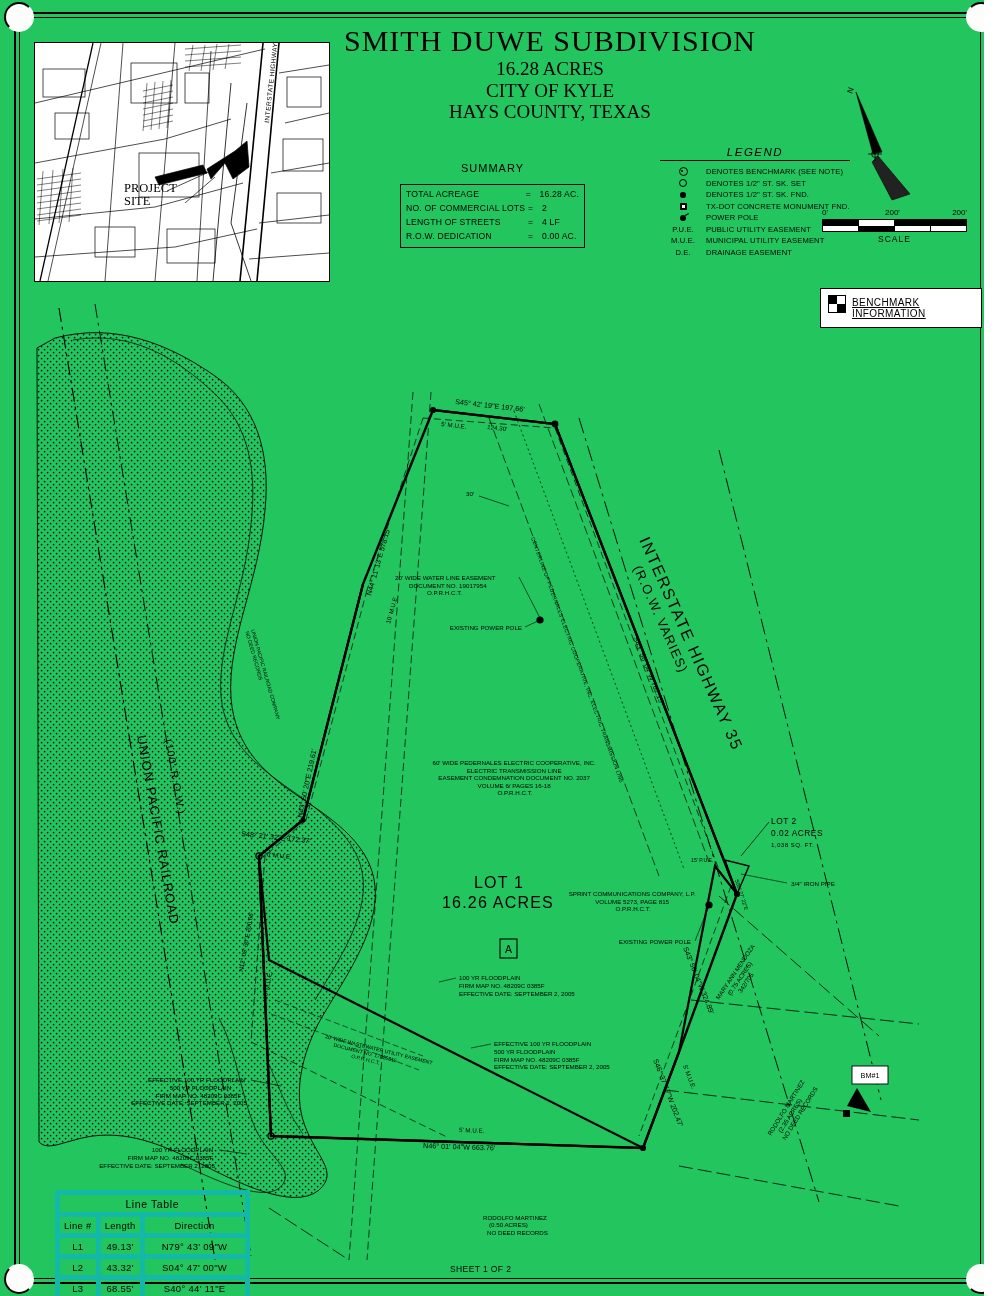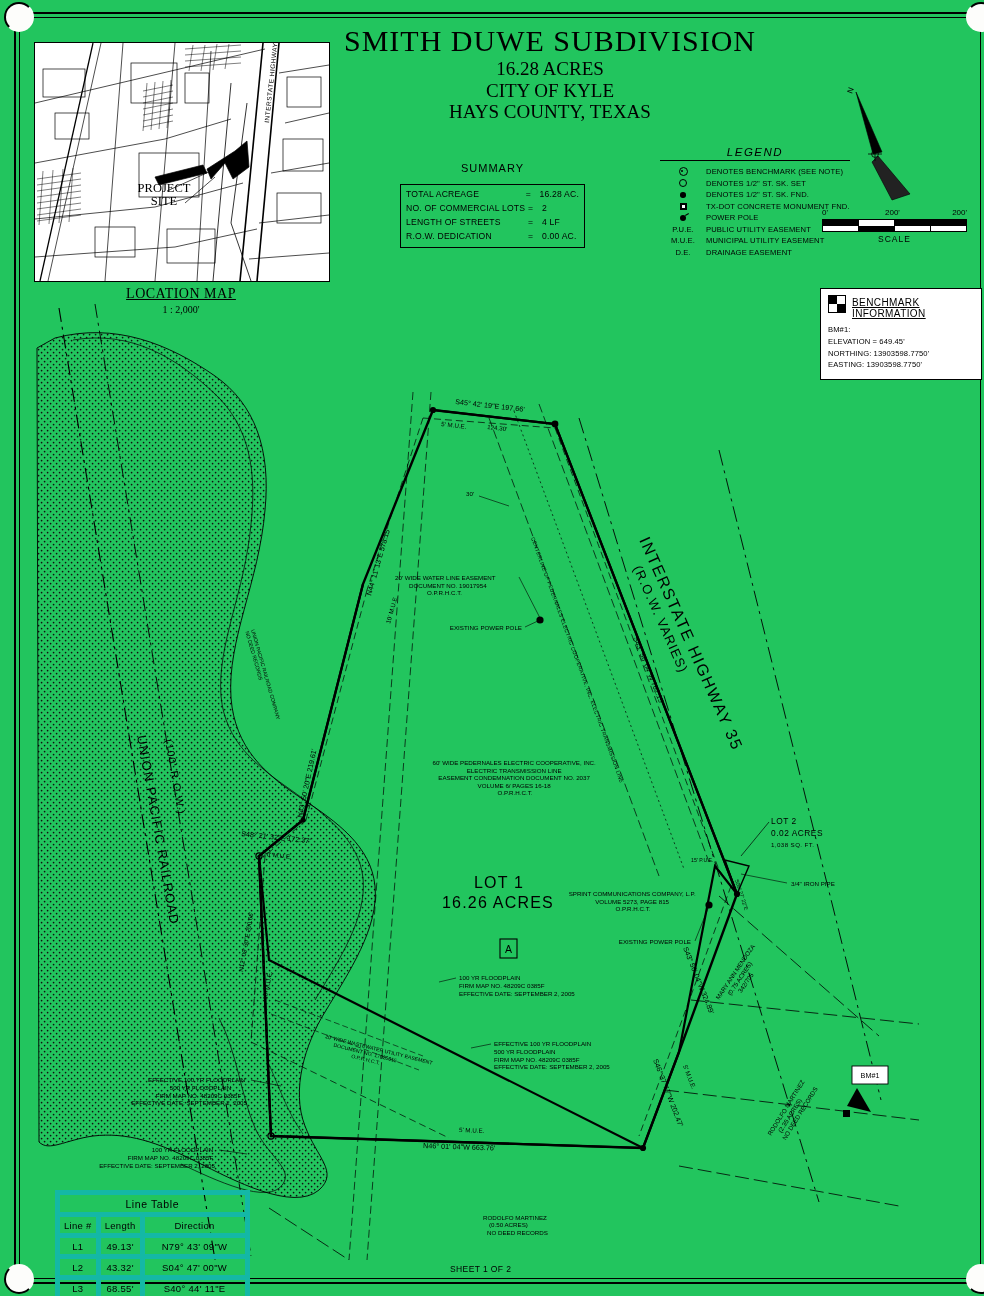--- a/index.html
+++ b/index.html
@@ -35,21 +35,21 @@
   
   .title-block{position:absolute;left:300px;top:24px;width:500px;text-align:center;}
   .title-main{font-family:"Liberation Serif",serif;font-size:30px;letter-spacing:1px;font-weight:400;}
   .title-sub{font-family:"Liberation Serif",serif;font-size:19px;line-height:1.14;}
 
   
   .locmap-frame{position:absolute;left:34px;top:42px;width:294px;height:238px;border:1.5px solid #000;overflow:hidden;background:#fff;}
   .locmap-caption{position:absolute;left:34px;top:286px;width:294px;text-align:center;}
   .locmap-caption .lm-title{font-family:"Liberation Serif",serif;font-size:14px;text-decoration:underline;letter-spacing:.5px;}
   .locmap-caption .lm-scale{font-family:"Liberation Serif",serif;font-size:10px;margin-top:2px;}
-  .proj-label{position:absolute;left:124px;top:182px;font-family:"Liberation Serif",serif;font-size:12.5px;line-height:1.05;text-align:center;width:80px;}
+  .proj-label{position:absolute;left:124px;top:182px;font-family:"Liberation Serif",serif;font-size:12.5px;line-height:1.05;text-align:left;width:80px;}
 
   
   .summary-wrap{position:absolute;left:400px;top:162px;width:185px;}
   .summary-title{text-align:center;font-size:11px;letter-spacing:1px;margin-bottom:10px;}
   .summary-box{border:1px solid #000;padding:3px 5px 3px 5px;}
   .sum-row{display:flex;font-size:8.6px;letter-spacing:.2px;line-height:1.62;white-space:nowrap;align-items:flex-end;}
   .sum-row .k{width:122px;}
   .sum-row .eq{width:14px;}
   .sum-row .v{}
 
@@ -184,24 +184,20 @@
       <polygon points="172,126 200,108 212,98 214,124 198,136 190,120 176,136" fill="#000" stroke="#000" stroke-width="0.7"></polygon>
       <polygon points="120,134 168,122 172,130 124,142" fill="#000" stroke="#000" stroke-width="0.7"></polygon>
       <path d="M132 148 L176 128" stroke="#000" stroke-width="0.7" fill="none"></path>
       <path d="M150 160 L180 134" stroke="#000" stroke-width="0.7" fill="none"></path>
       <text class="ann" x="234" y="80" transform="rotate(-84 234 80)" style="font-size:6.5px;letter-spacing:.5px;">INTERSTATE HIGHWAY 35</text>
     </svg>
   </div>
   <div class="proj-label">
     <span>PROJECT</span><br>
     <span>SITE</span>
-  </div>
-  <div class="locmap-caption">
-    <div class="lm-title">LOCATION MAP</div>
-    <div class="lm-scale">1 : 2,000'</div>
   </div>
 
   <div class="summary-wrap">
     <div class="summary-title">SUMMARY</div>
     <div class="summary-box">
       <div class="sum-row">
         <span class="k">TOTAL ACREAGE</span>
         <span class="eq">=</span>
         <span class="v">16.28 AC.</span>
       </div>
@@ -312,26 +308,20 @@
 
   <div class="bm-box">
     <div class="bm-head">
       <div class="bm-glyph">
           <i></i>
           <i></i>
           <i></i>
           <i></i>
         </div>
       <div class="bm-title">BENCHMARK INFORMATION</div>
-    </div>
-    <div class="bm-lines">
-      <div>BM#1:</div>
-      <div>ELEVATION  =  649.45'</div>
-      <div>NORTHING: 13903598.7750'</div>
-      <div>EASTING: 13903598.7750'</div>
     </div>
   </div>
 
   <svg id="plat" width="962" height="960" viewBox="0 0 962 960">
     <defs>
       <pattern id="dots" width="6" height="6" patternUnits="userSpaceOnUse">
         <circle cx="1.6" cy="1.6" r="0.85" fill="#111"></circle>
         <circle cx="4.6" cy="4.6" r="0.85" fill="#111"></circle>
       </pattern>
     </defs>

